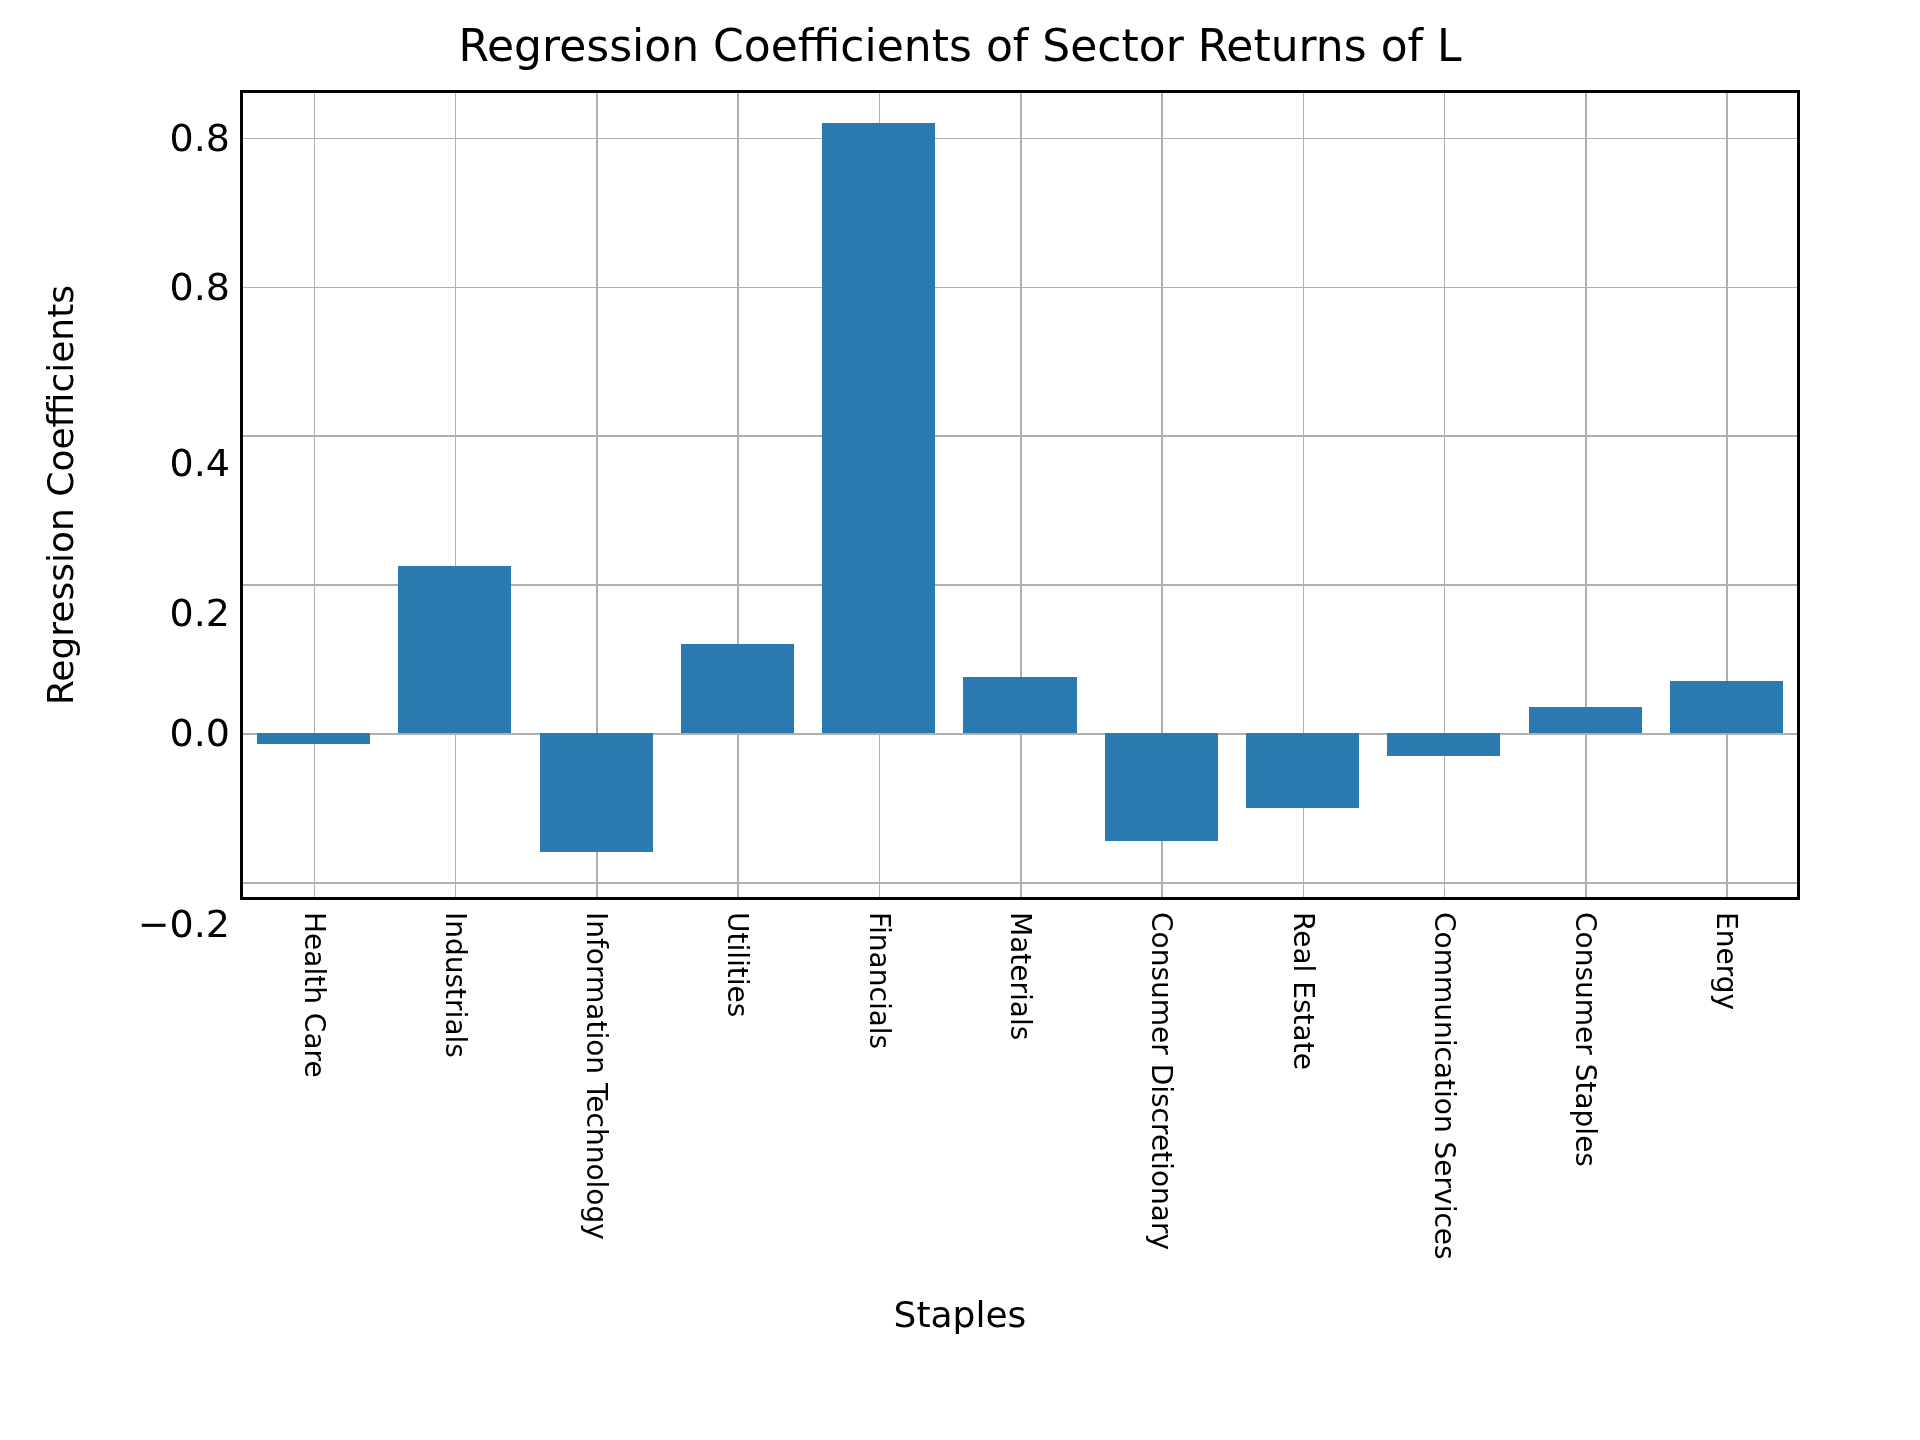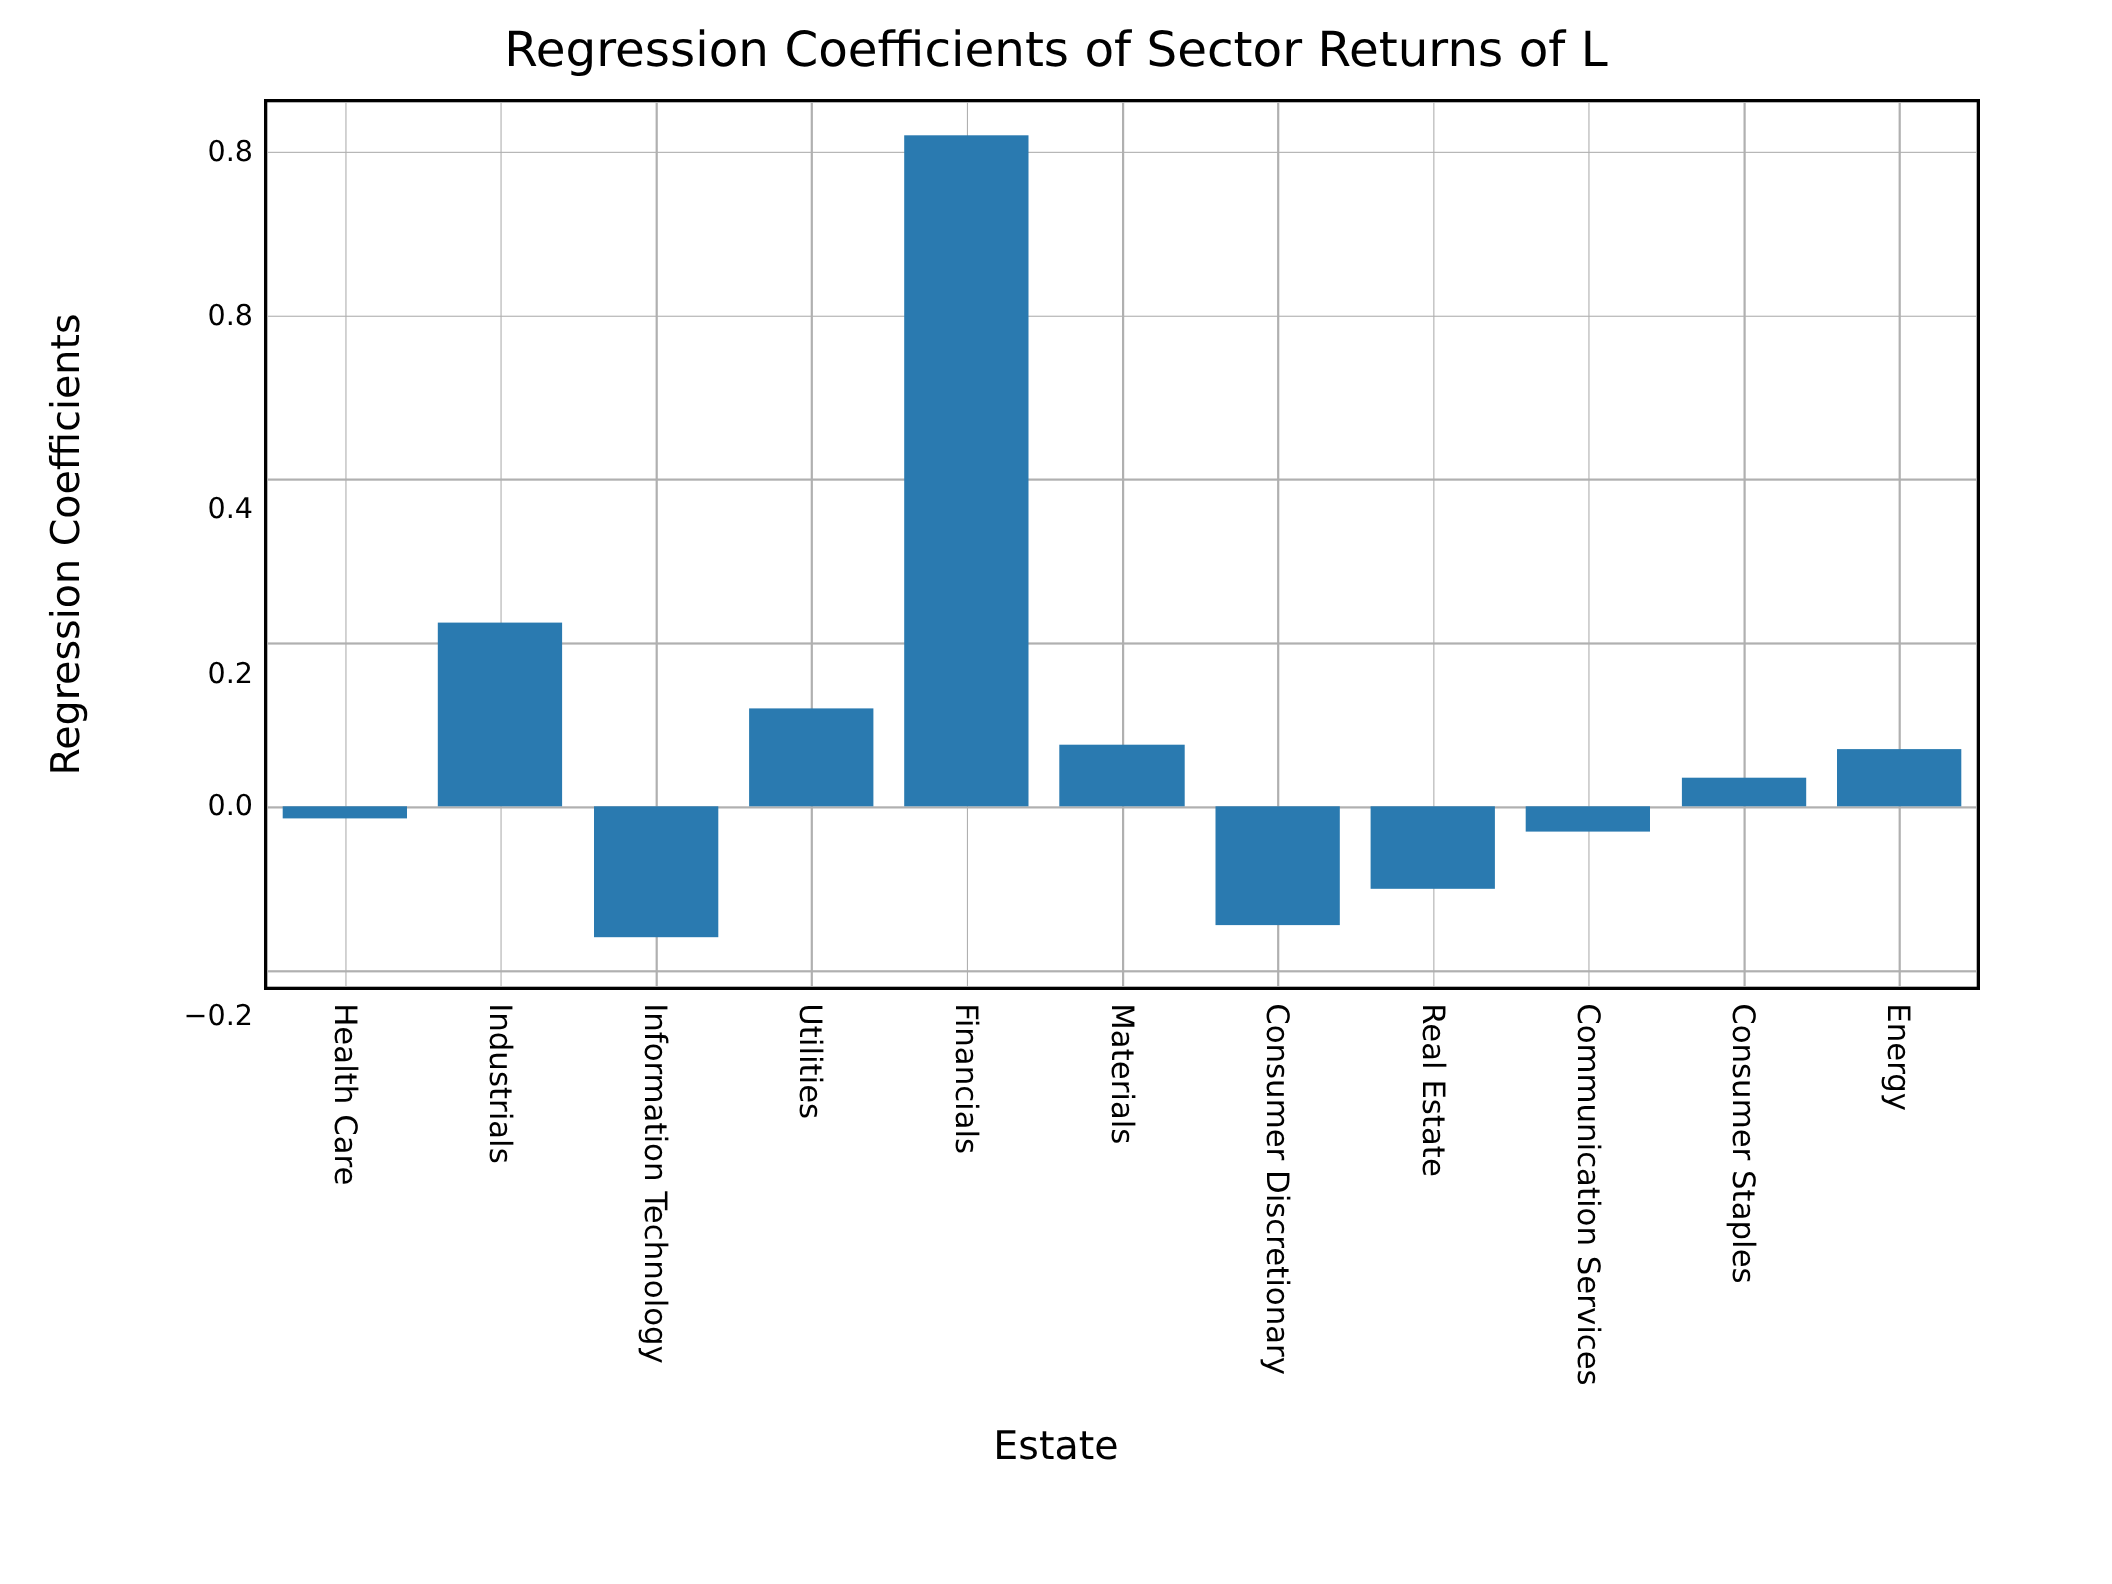--- a/index.html
+++ b/index.html
@@ -63,21 +63,21 @@
     position: absolute;
     background: #2a7ab0; 
   }
   
   .ytick {
     position: absolute;
     right: 1690px; 
     width: 200px;
     text-align: right;
     transform: translateY(-50%);
-    font-size: 26px;
+    font-size: 38px;
     color: #000;
   }
   
   .xtick {
     position: absolute;
     top: 912px; 
     transform-origin: top left;
     transform: rotate(90deg) translateY(-50%);
     font-size: 28px;
     color: #000;
@@ -137,21 +137,21 @@
         <div class="bar" style="background: rgb(42, 122, 176); left: 1144.31px; width: 113.018px; top: 640.222px; height: 22.3333px;"></div>
         <div class="vgrid" style="left: 1342.09px;"></div>
         <div class="bar" style="background: rgb(42, 122, 176); left: 1285.58px; width: 113.018px; top: 614.167px; height: 26.0556px;"></div>
         <div class="vgrid" style="left: 1483.36px;"></div>
         <div class="bar" style="background: rgb(42, 122, 176); left: 1426.85px; width: 113.018px; top: 588.111px; height: 52.1111px;"></div>
       </div>
   </div>
 
   <div class="ylabel">Regression Coefficients</div>
 
-  <div class="xlabel" id="xlabel" style="top: 1294px;">Estate</div>
+  <div class="xlabel" id="xlabel" style="top: 1294px;">Staples</div>
 
 </div>
 
 <div class="ytick" style="top: 924px;">−0.2</div>
 <div class="ytick" style="top: 733.222px;">0.0</div>
 <div class="ytick" style="top: 584.333px; margin-top: 29px;">0.2</div>
 <div class="ytick" style="top: 435.444px; margin-top: 28px;">0.4</div>
 <div class="ytick" style="top: 286.556px;">0.8</div>
 <div class="ytick" style="top: 137.667px;">0.8</div>
 <div class="xtick" style="left: 313.636px;">Health Care</div>

